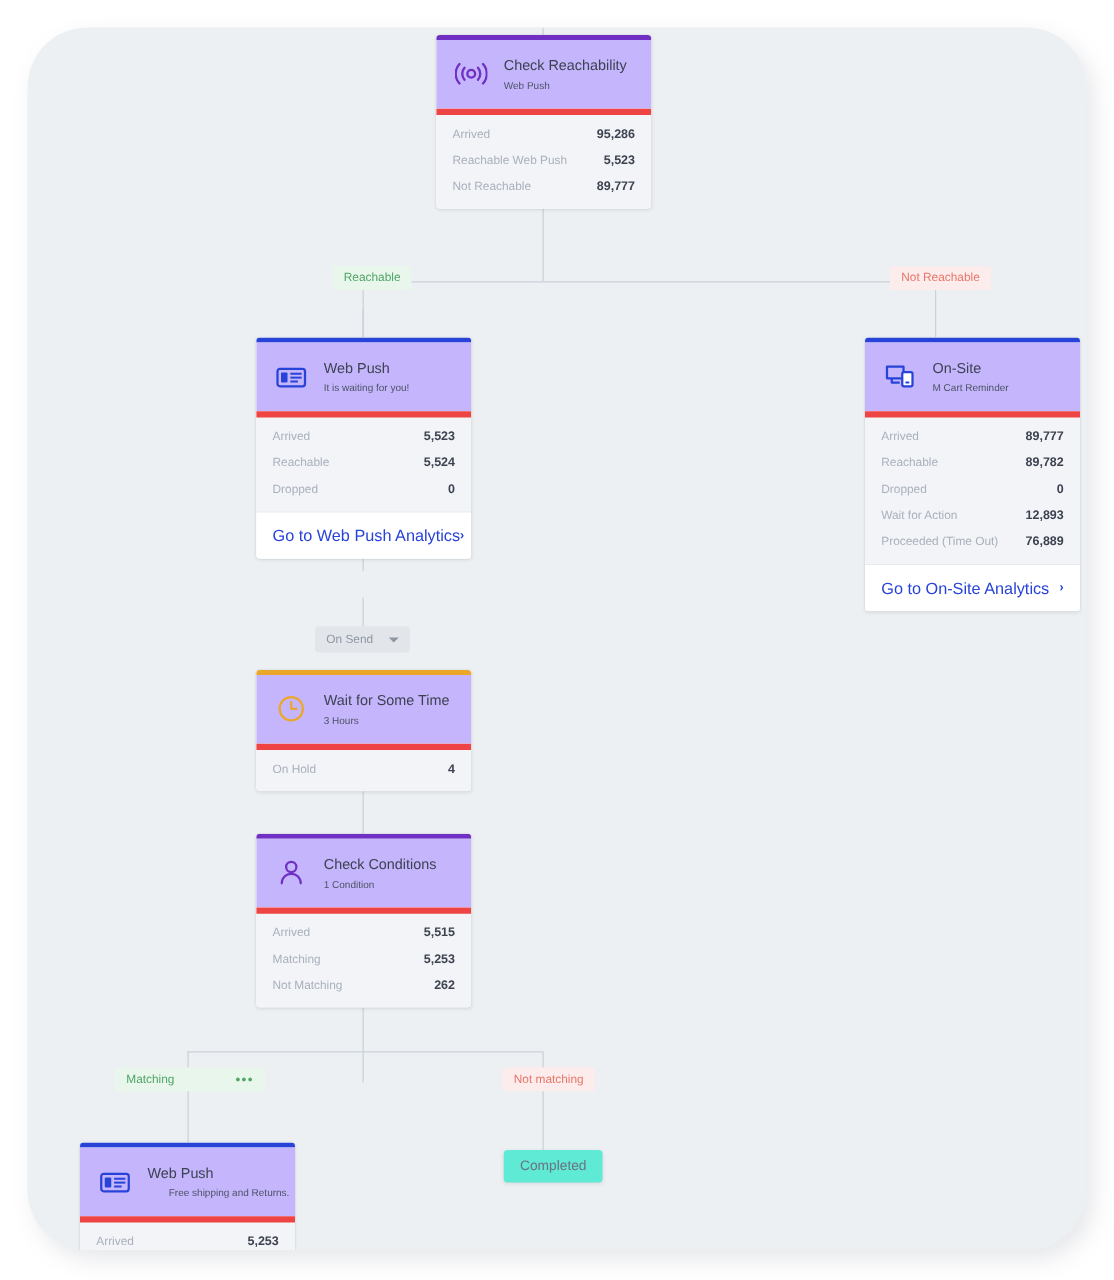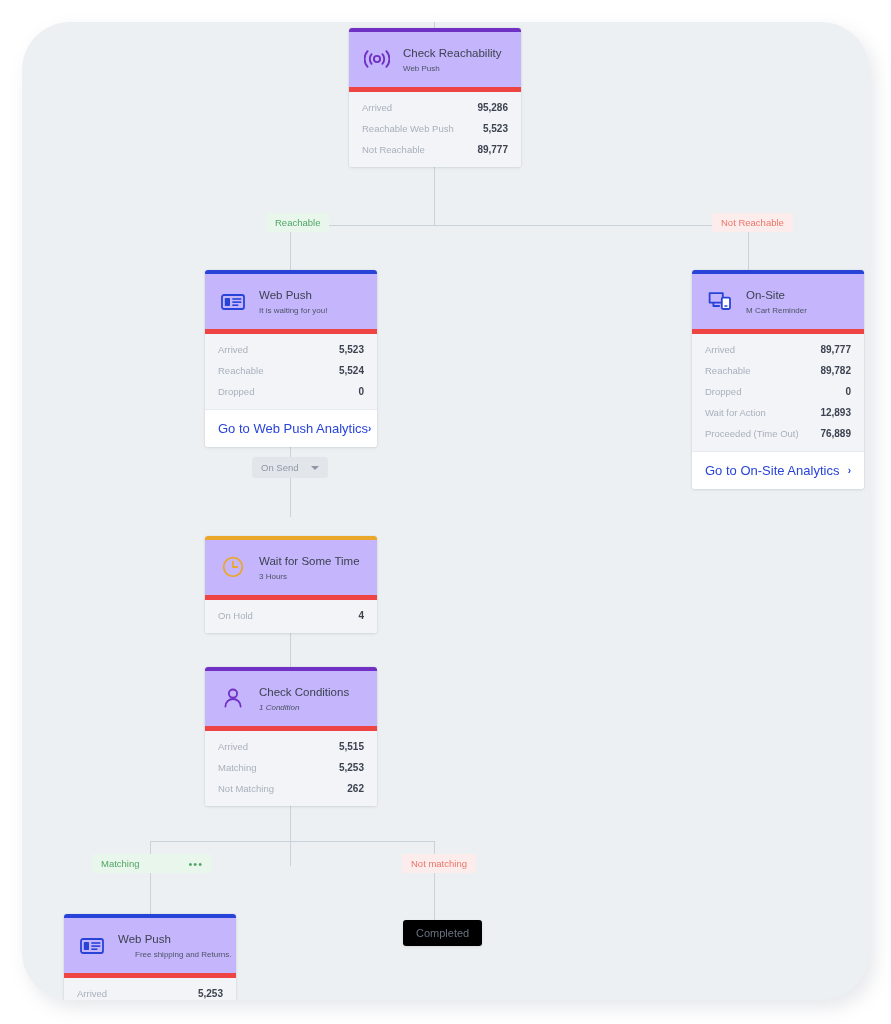--- a/index.html
+++ b/index.html
@@ -152,38 +152,39 @@
   
   .send-chip {
     position: absolute;
     display: flex;
     align-items: center;
     justify-content: space-between;
     background: #e2e6eb;
     border-radius: 3px;
     padding: 5px 9px;
     width: 76px;
+    margin-top: 44px;
   }
   .send-chip-label {
     font-size: 9.5px;
     color: #8e96a4;
     white-space: nowrap;
   }
   .send-chip-caret {
     width: 0; height: 0;
     border-left: 4px solid transparent;
     border-right: 4px solid transparent;
     border-top: 4px solid #8e96a4;
     margin-left: 6px;
   }
 
   
   .completed-chip {
     position: absolute;
-    background: #000000;
+    background: #5eead4;
     border-radius: 3px;
     padding: 7px 13px;
     box-shadow: 0 1px 3px rgba(70,85,105,0.13);
     font-size: 11px;
     color: #6b7280;
     white-space: nowrap;
   }
 </style>
 </head>
 <body>
@@ -367,21 +368,21 @@
     <div class="card-accent accent-purple"></div>
     <div class="card-head">
       <span class="card-icon">
         <svg width="24" height="24" viewBox="0 0 24 24">
           <circle cx="12" cy="7.6" r="4.1" fill="none" stroke="#7030c4" stroke-width="1.8"></circle>
           <path d="M4.4 20.6 a7.6 7.6 0 0 1 15.2 0" fill="none" stroke="#7030c4" stroke-width="1.8" stroke-linecap="round"></path>
         </svg>
       </span>
       <span class="card-titles">
         <span class="card-title">Check Conditions</span>
-        <span class="card-subtitle" style="display:block;font-style:italic;">1 Condition</span>
+        <span class="card-subtitle" style="display:block;">1 Condition</span>
       </span>
     </div>
     <div class="stats">
       <div class="stat-row">
         <span class="stat-label">Arrived</span>
         <span class="stat-value">5,515</span>
       </div>
       <div class="stat-row">
         <span class="stat-label">Matching</span>
         <span class="stat-value">5,253</span>

